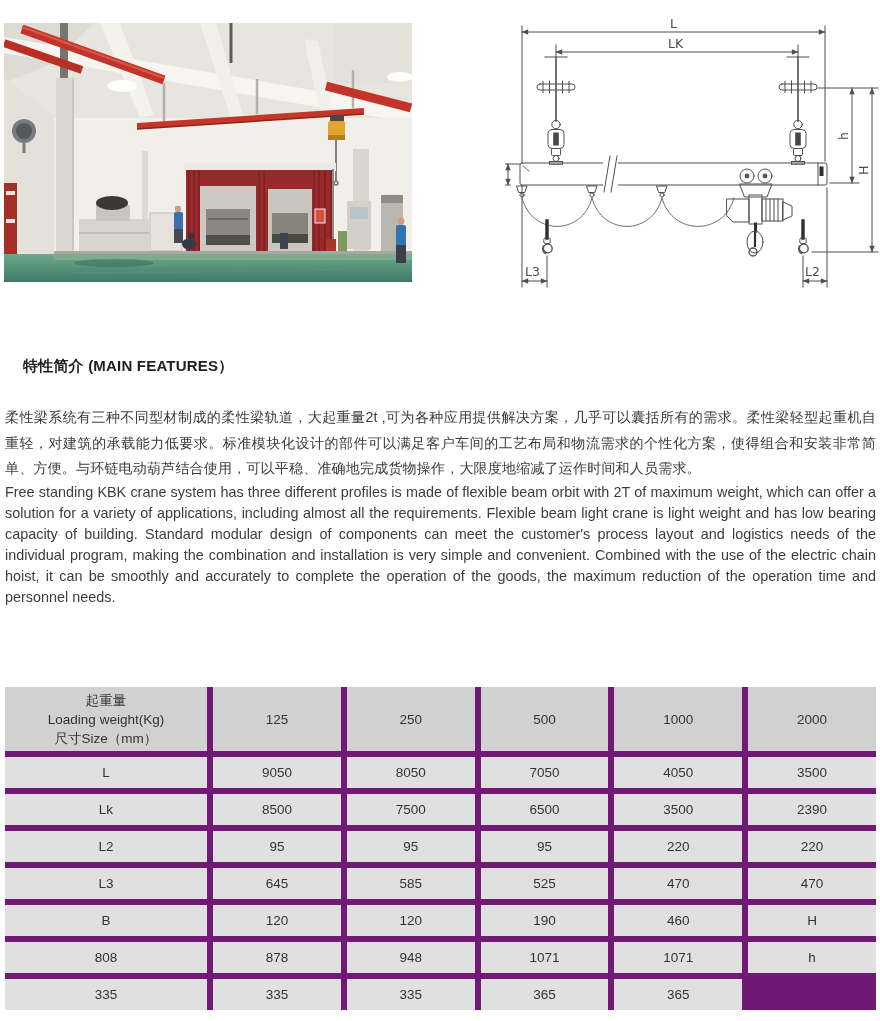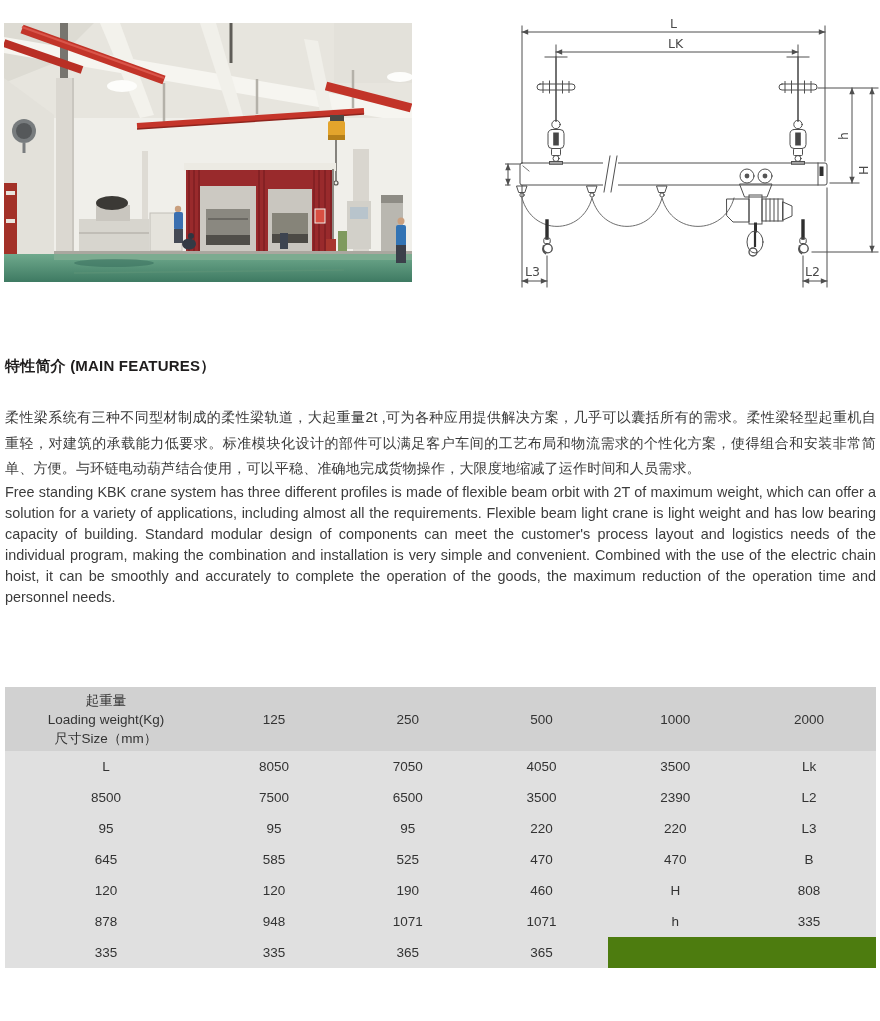--- a/index.html
+++ b/index.html
@@ -4,29 +4,29 @@
 <style>
   html,body{margin:0;padding:0;background:#ffffff;}
   .page{
     position:relative;width:880px;height:1021px;background:#ffffff;overflow:hidden;
     font-family:"Liberation Sans","DejaVu Sans",sans-serif;
   }
   .photo-wrap{position:absolute;left:4px;top:23px;width:408px;height:259px;}
   .diagram-wrap{position:absolute;left:505px;top:10px;width:375px;height:290px;}
   .diagram-wrap svg text{font-family:"DejaVu Sans","Liberation Sans",sans-serif;font-size:12.5px;fill:#4a4a4a;stroke:none;}
   .features-heading{
-    position:absolute;left:5px;top:357px;font-size:15px;font-weight:bold;color:#1f1d1d;letter-spacing:.2px;
+    position:absolute;left:23px;top:357px;font-size:15px;font-weight:bold;color:#1f1d1d;letter-spacing:.2px;
   }
   .para{position:absolute;left:5px;width:871px;text-align:justify;color:#3a3a3a;margin-top:19px;}
   .para-zh{top:386px;font-size:14px;line-height:25.5px;letter-spacing:.2px;}
   .para-en{top:463px;font-size:14.4px;line-height:21px;color:#3c3c3c;}
   .spec-table{
     position:absolute;left:5px;top:687px;width:871px;
     display:grid;grid-template-columns:202px repeat(5,1fr);
-    grid-template-rows:64px repeat(7,31px);background:#4d7c0f;
+    grid-template-rows:64px repeat(7,31px);gap:6px;background:#701a75;
   }
   .cell{
     background:#e0e0e0;display:flex;align-items:center;justify-content:center;
     font-size:13.5px;color:#333333;
   }
   .cell.head{background:#d1d1d1;}
   .cell.corner{flex-direction:column;line-height:19px;}
   .corner-line{text-align:center;}
 </style>
 </head>
@@ -297,20 +297,21 @@
         <div class="corner-line">起重量</div>
         <div class="corner-line">Loading weight(Kg)</div>
         <div class="corner-line">尺寸Size（mm）</div>
       </div>
       <div class="cell head">125</div>
       <div class="cell head">250</div>
       <div class="cell head">500</div>
       <div class="cell head">1000</div>
       <div class="cell head">2000</div>
       <div class="cell rowlabel">L</div>
+      <div class="cell">9050</div>
       <div class="cell">8050</div>
       <div class="cell">7050</div>
       <div class="cell">4050</div>
       <div class="cell">3500</div>
       <div class="cell rowlabel">Lk</div>
       <div class="cell">8500</div>
       <div class="cell">7500</div>
       <div class="cell">6500</div>
       <div class="cell">3500</div>
       <div class="cell">2390</div>

